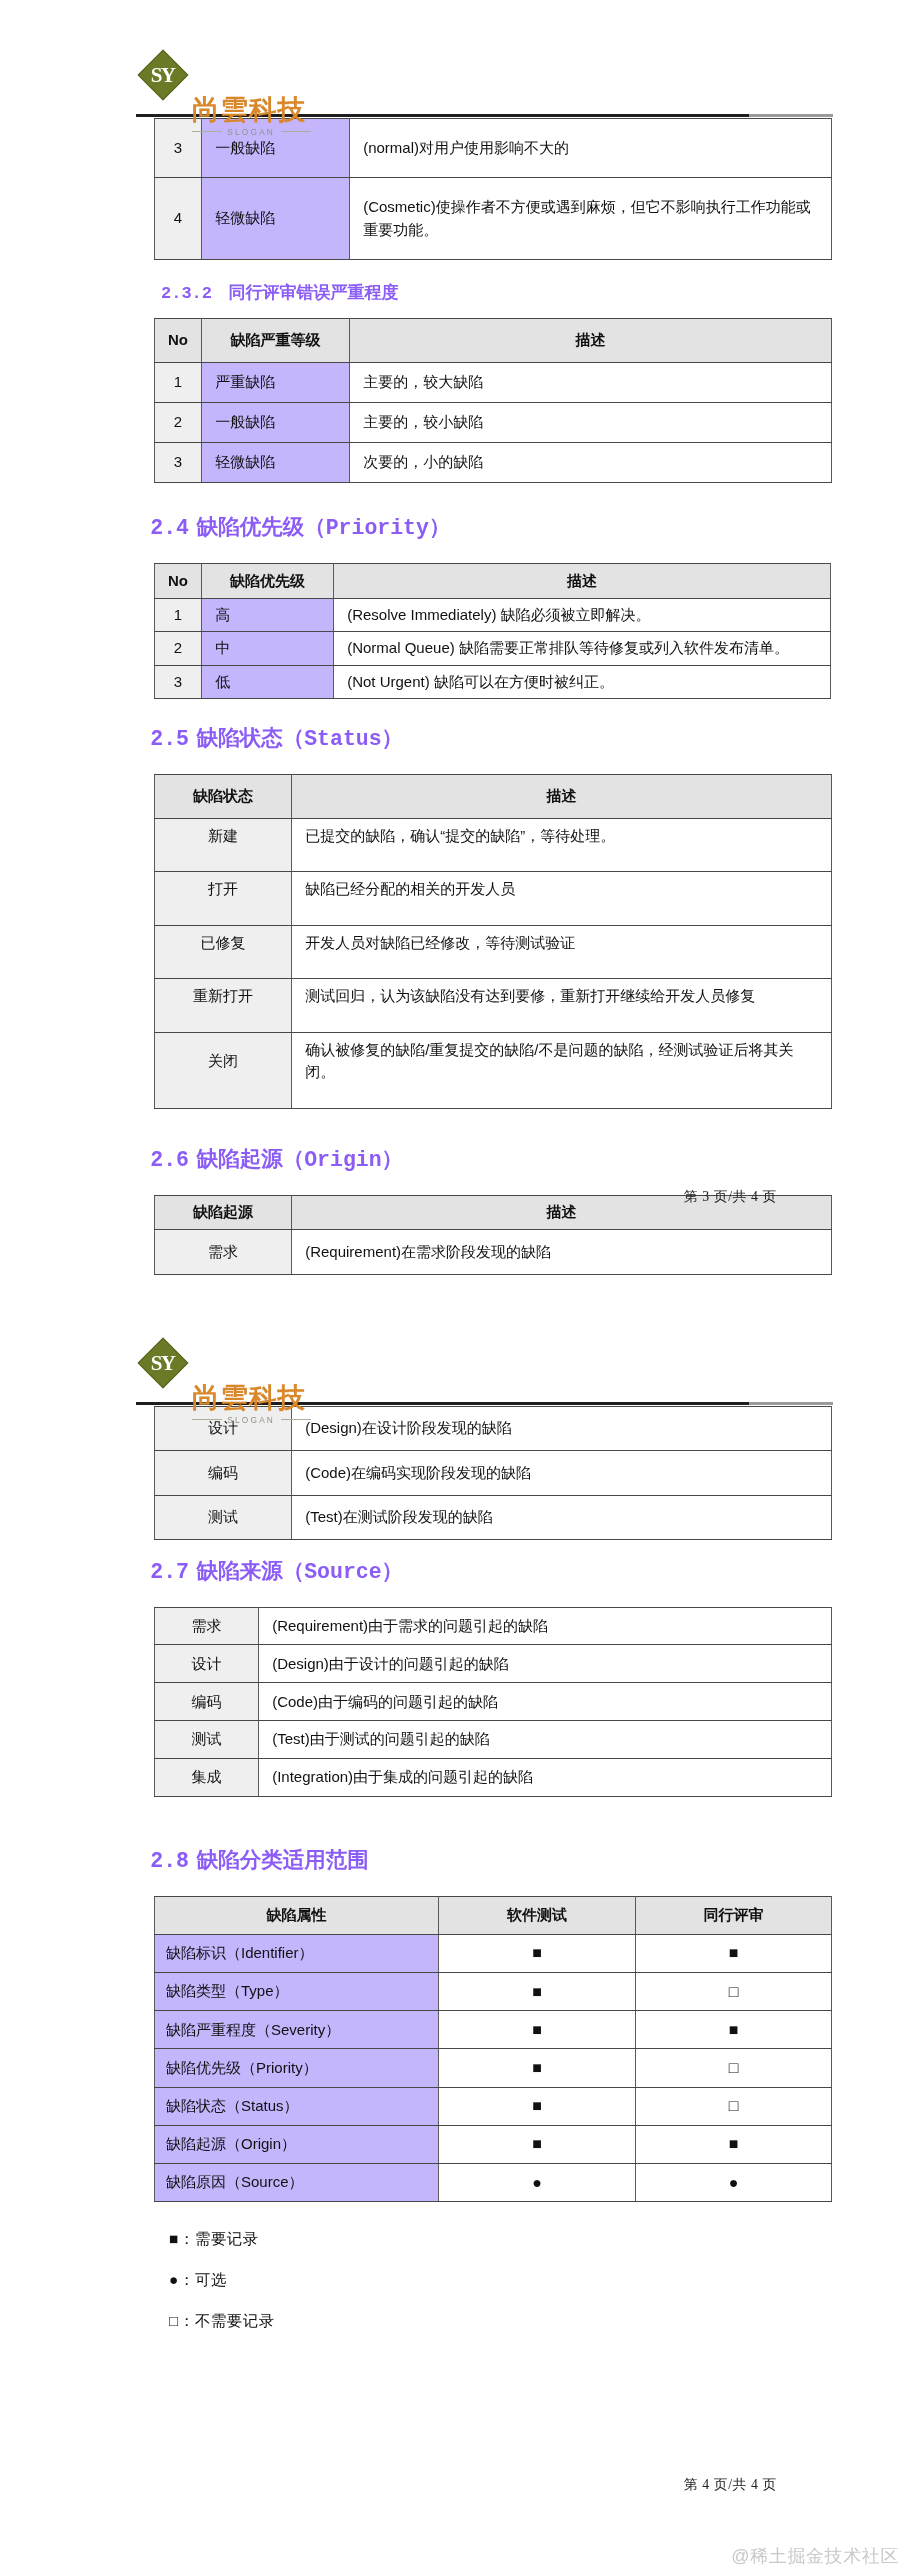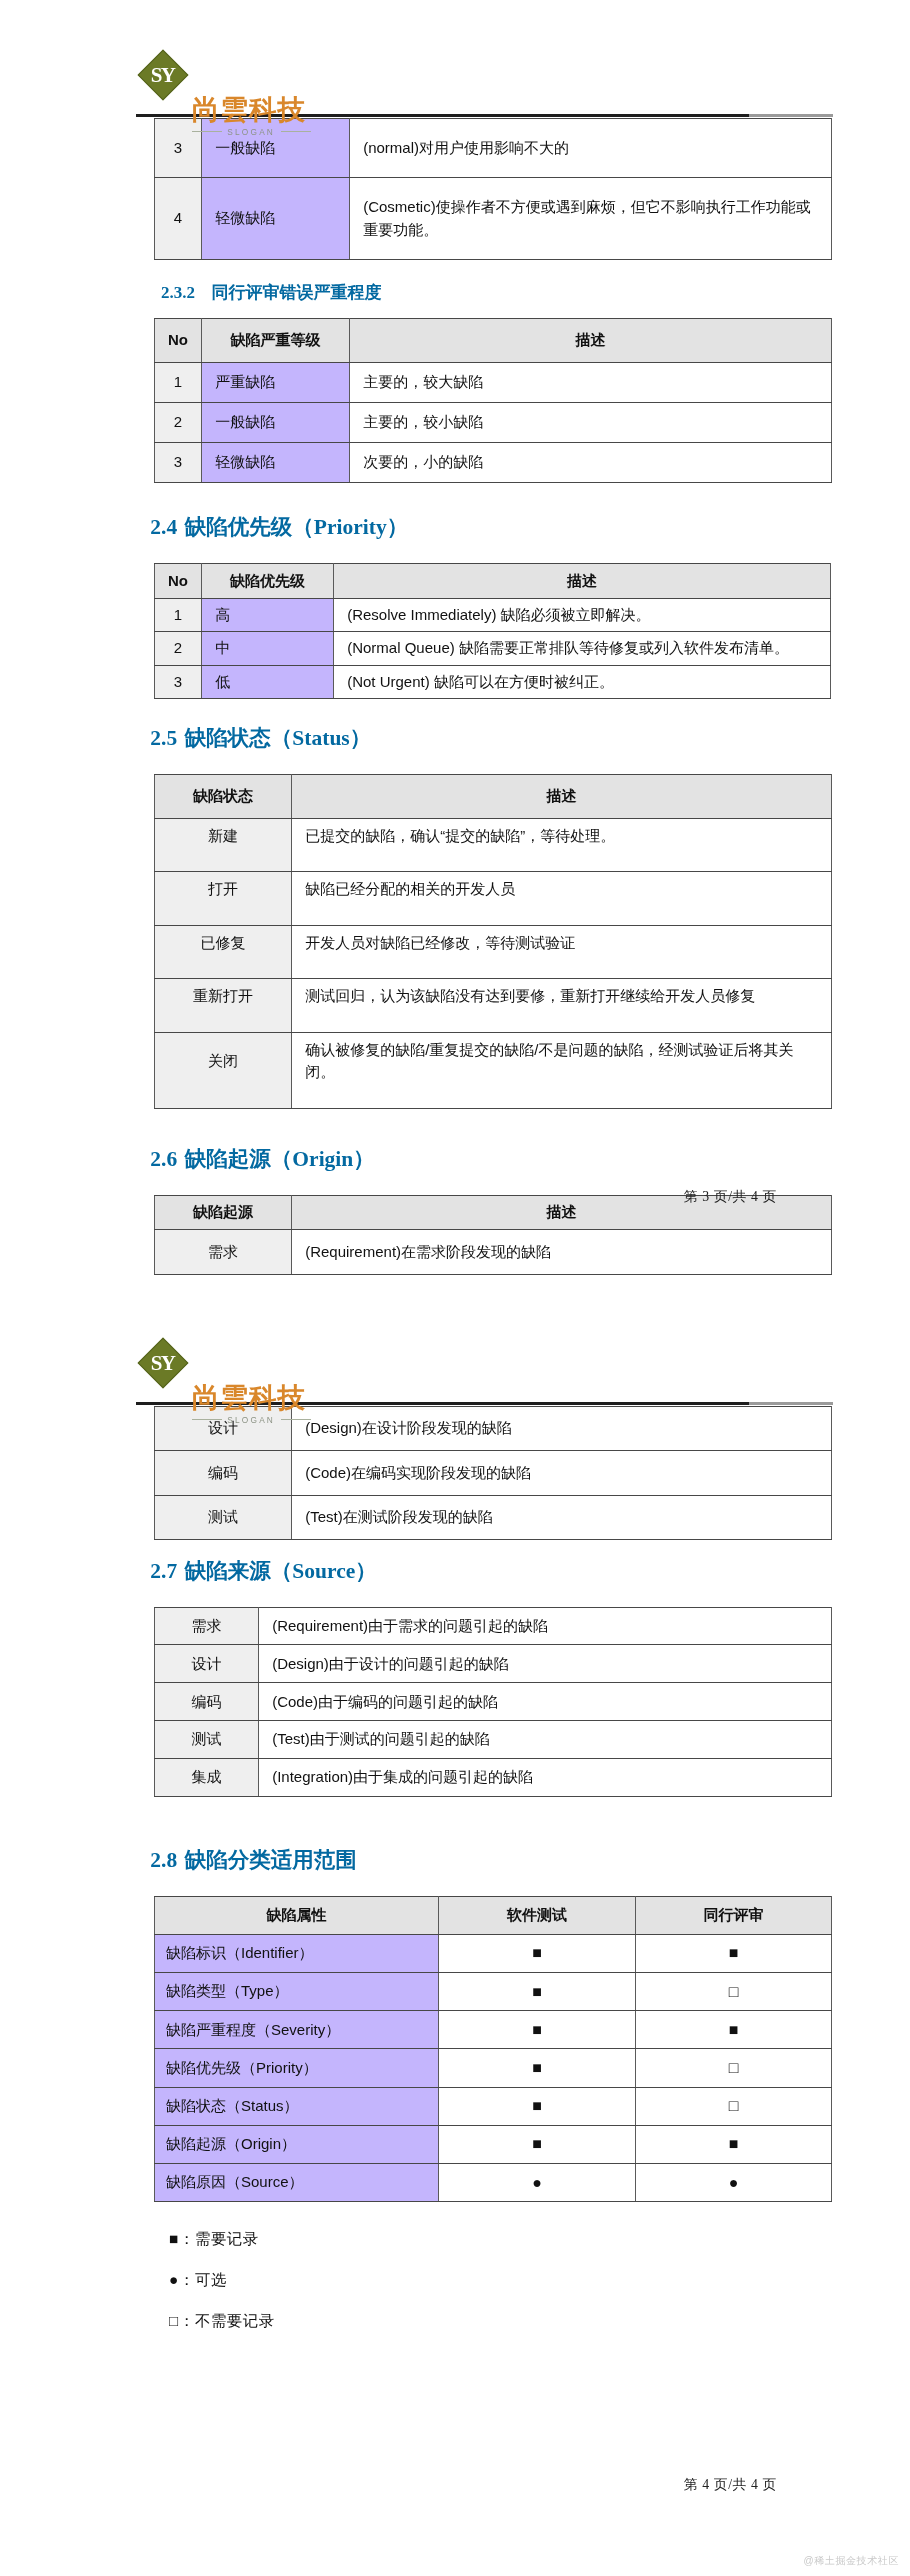--- a/index.html
+++ b/index.html
@@ -40,22 +40,22 @@
   .slogan .ln { display:inline-block; width:30px; height:1.1px; background:#a9b19e; }
 
   
   .rule {
     height:2.2px; margin-top:4.4px;
     background:linear-gradient(to right,#1e1e1e 0%,#1e1e1e 88%,#9b9b9b 88%,#9b9b9b 100%);
   }
 
   
   .h2, .h3 {
-    font-family:Liberation Serif, serif;
-    font-weight:bold; color:#0369a1;
+    font-family:Liberation Mono, monospace;
+    font-weight:bold; color:#8b5cf6;
   }
   .h3 { font-size:17px; margin:21px 0 14.3px 25px; }
   .h3 .num { margin-right:16.5px; }
   .h2 { font-size:21.5px; margin:29px 0 22px 14.3px; }
   .h2 .num { margin-right:7.7px; }
 
   
   table.tbl {
     width:677px; margin-left:18px;
     border-collapse:collapse;
@@ -96,21 +96,21 @@
   .legend-item { margin-bottom:20.4px; letter-spacing:0.6px; }
 
   
   .footer {
     position:absolute; right:134px; bottom:82px;
     font-family:"Liberation Serif","DejaVu Serif",serif;
     font-size:13.8px; color:#222; letter-spacing:0.6px;
   }
   .watermark {
     position:absolute; right:12px; bottom:7.7px;
-    font-size:10px; color:#c9c9c9; letter-spacing:0.6px;
+    font-size:18px; color:#c9c9c9; letter-spacing:0.6px;
   }
 </style>
 </head>
 <body>
 
 <div class="page">
   <div class="content">
 
     <div class="logo-row">
       <div class="logo">

